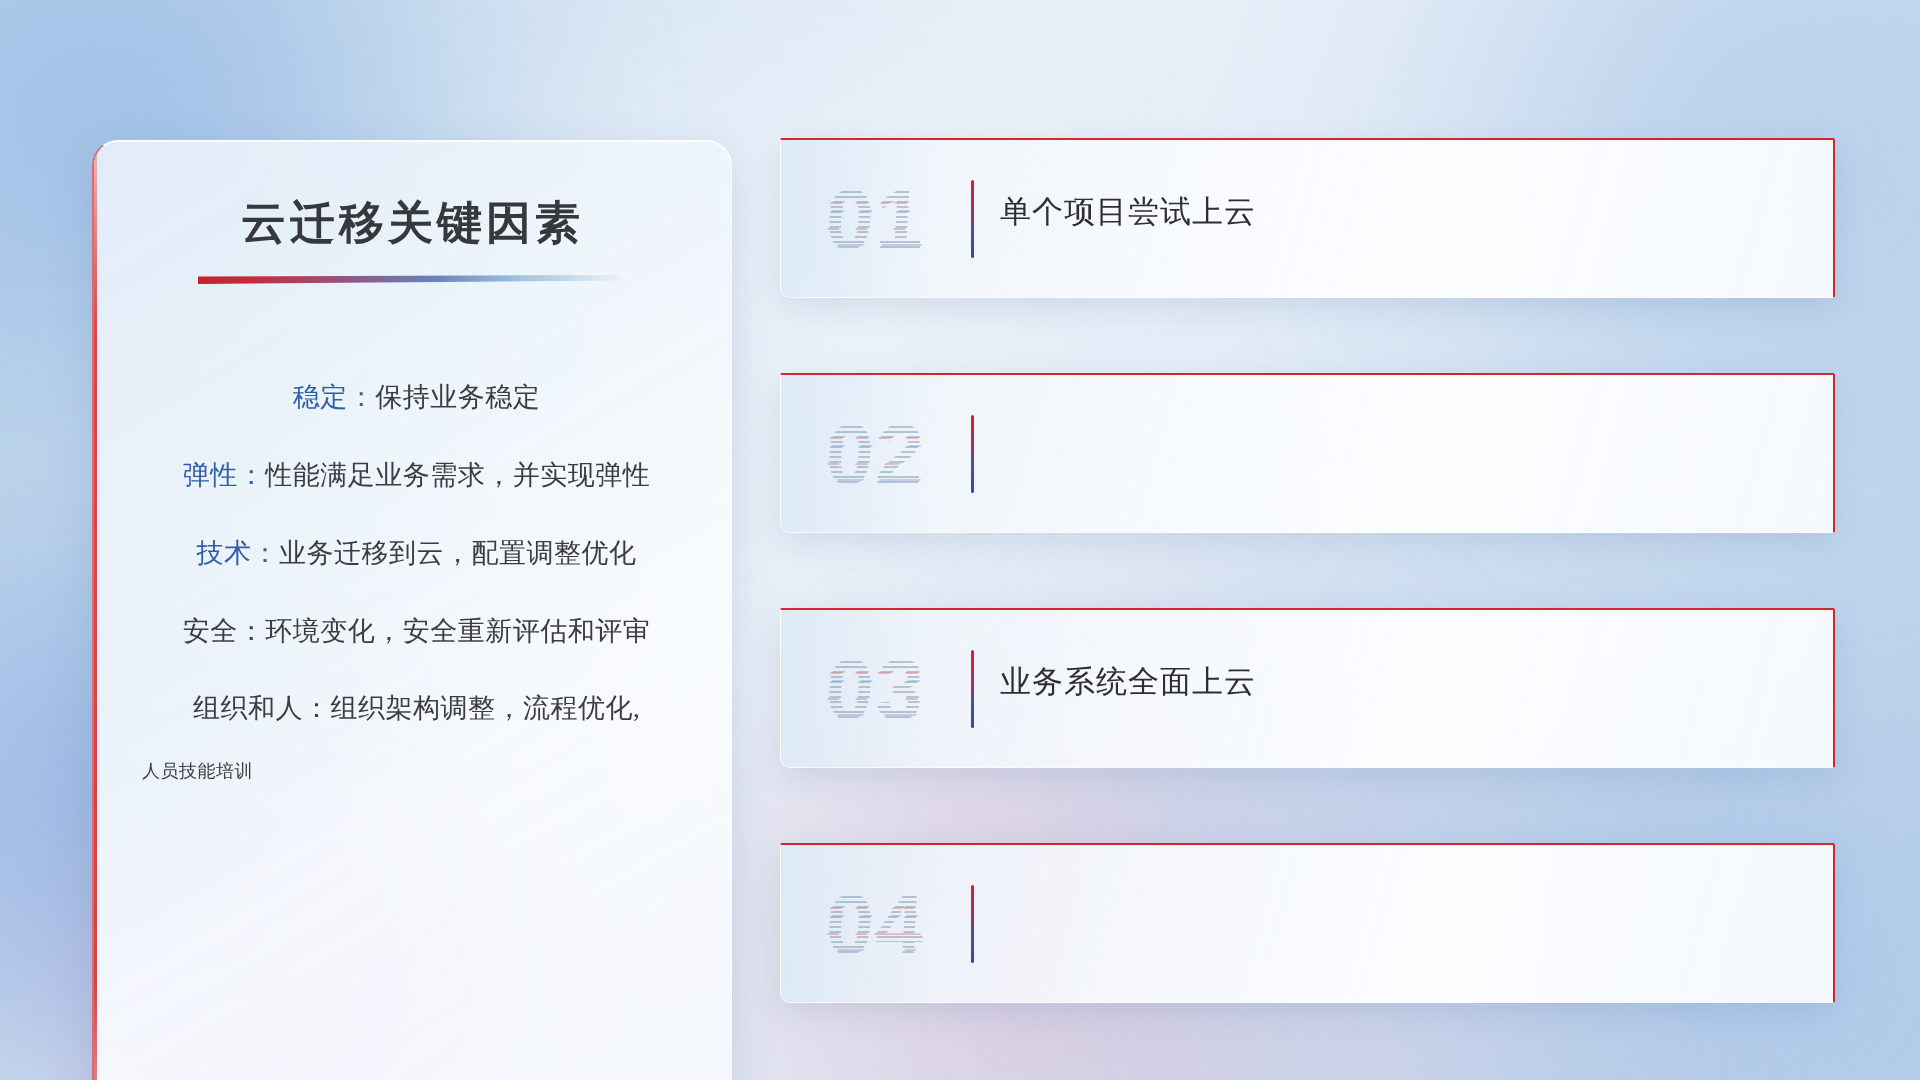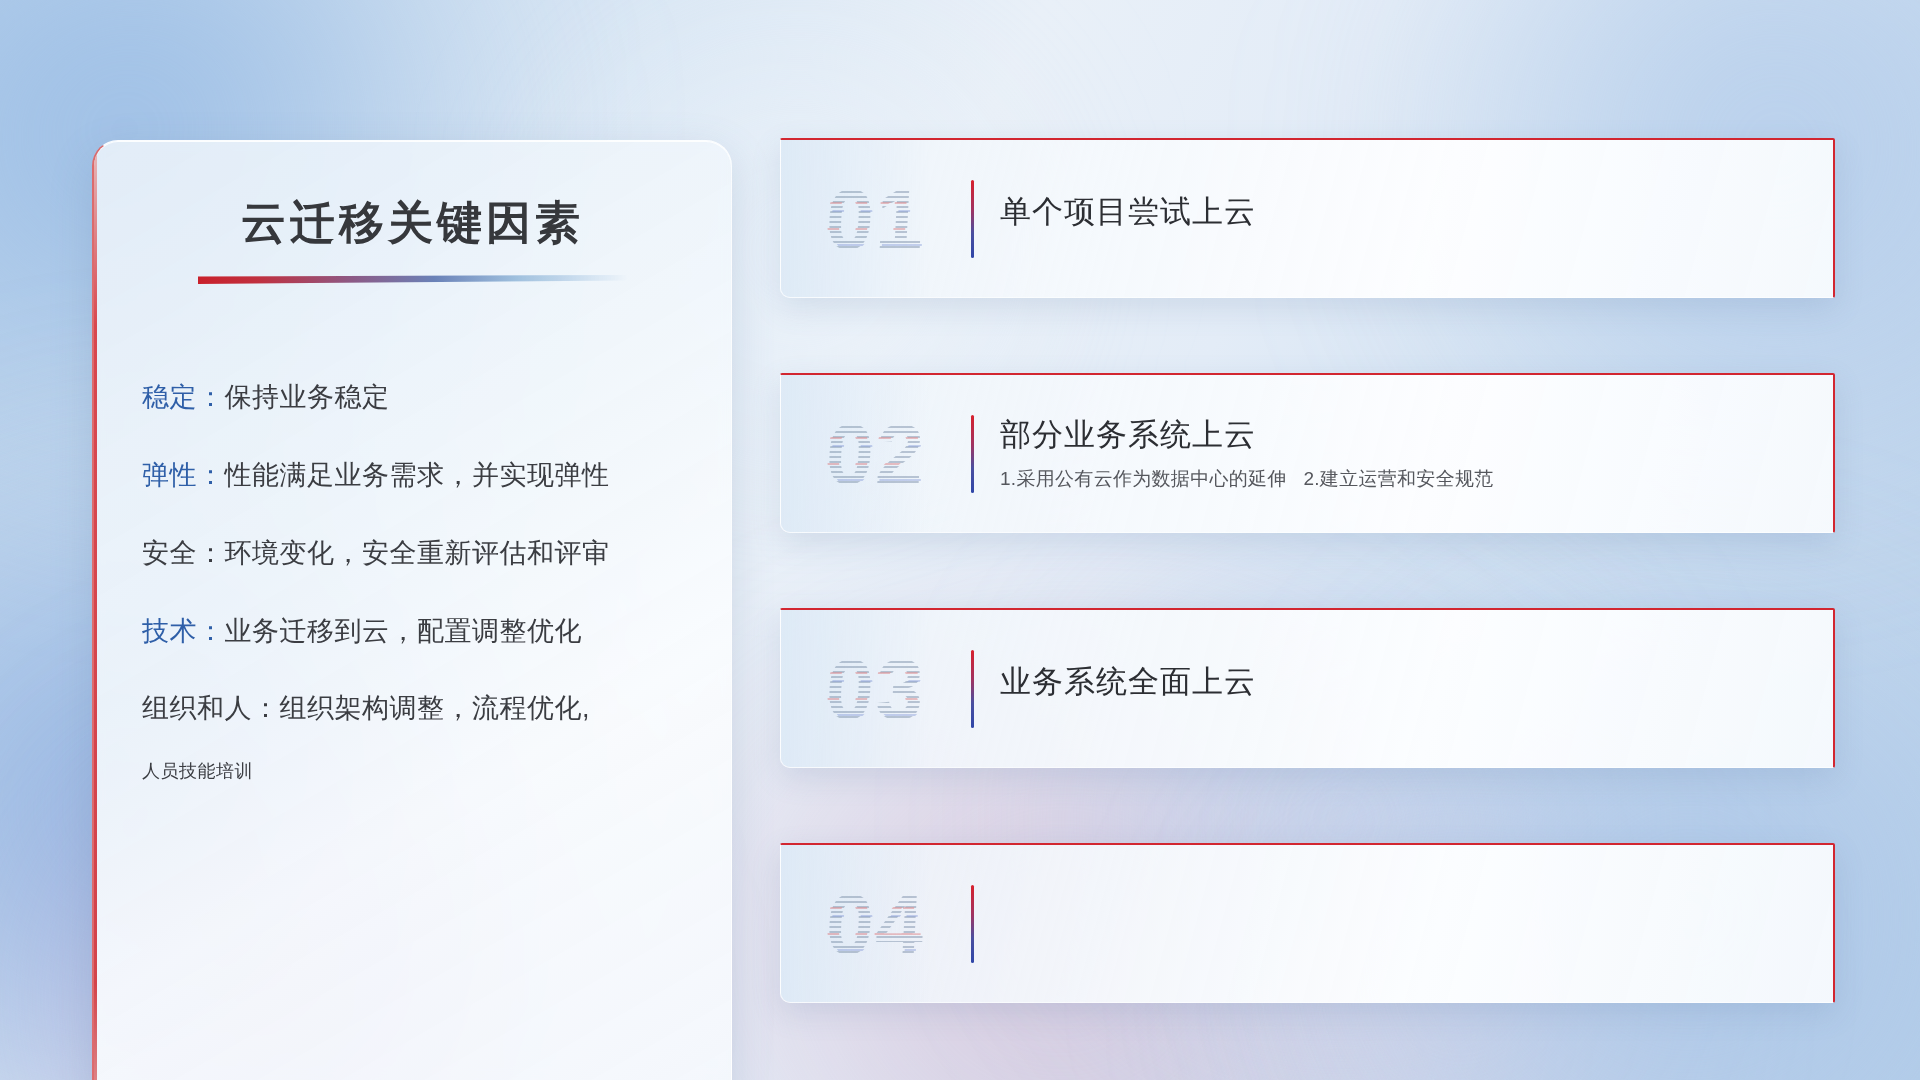--- a/index.html
+++ b/index.html
@@ -77,23 +77,23 @@
   }
   .title-rule i{
     position:absolute; left:0; right:0; top:0; height:9px;
     background:linear-gradient(90deg,#c9202b 0%,#c0303f 14%,#8c5a86 36%,#6a82b8 55%,#9fc0de 74%,rgba(210,228,242,0) 100%);
     clip-path:polygon(0 18%,100% 0,100% 62%,0 100%);
   }
 
   .factor-list { margin:92px 0 0 0; padding:0 40px 0 48px; }
   .factor-row {
     font-size:27px; line-height:1.55; color:#3b3d42;
-    margin-bottom:36px; letter-spacing:.5px; white-space:nowrap;
-  }
-  .factor-row.wrap { white-space:normal; margin-bottom:10px; }
+    margin-bottom:36px; letter-spacing:.5px; white-space:nowrap;text-align:center;
+  }
+  .factor-row.wrap { white-space:normal; margin-bottom:10px;font-family:Liberation Serif, serif; }
   .factor-row .k { color:#2f5fa8; }
   .factor-row .k.plain { color:#3b3d42; }
   .factor-tail { font-size:18px; line-height:1.55; color:#3b3d42; letter-spacing:.5px; margin-top:28px; }
 
   
   #steps { position:absolute; left:780px; top:138px; width:1055px; }
   .step-card {
     position:relative; height:160px; margin-bottom:75px;
     background:linear-gradient(105deg,
         rgba(236,243,250,.78) 0%,
@@ -196,25 +196,25 @@
 
     <div class="factor-row">
       <span class="k">稳定：</span><span>保持业务稳定</span>
     </div>
 
     <div class="factor-row">
       <span class="k">弹性：</span><span>性能满足业务需求，并实现弹性</span>
     </div>
 
     <div class="factor-row">
+      <span class="k">技术：</span><span>业务迁移到云，配置调整优化</span>
+    </div>
+
+    <div class="factor-row">
       <span class="k plain">安全：</span><span>环境变化，安全重新评估和评审</span>
-    </div>
-
-    <div class="factor-row">
-      <span class="k">技术：</span><span>业务迁移到云，配置调整优化</span>
     </div>
 
     <div class="factor-row wrap">
       <span class="k plain">组织和人：</span><span>组织架构调整，流程优化,</span>
     </div>
 
     <div class="factor-tail">人员技能培训</div>
   </div>
 </section>
 
@@ -228,24 +228,20 @@
     <div class="step-text">
       <div class="step-title">单个项目尝试上云</div>
     </div>
   </article>
 
   <article class="step-card">
     <div class="step-num">
       <div class="glitch-num">02<span class="a">02</span><span class="b">02</span></div>
     </div>
     <div class="step-divider"></div>
-    <div class="step-text">
-      <div class="step-title">部分业务系统上云</div>
-      <div class="step-sub">1.采用公有云作为数据中心的延伸   2.建立运营和安全规范</div>
-    </div>
   </article>
 
   <article class="step-card">
     <div class="step-num">
       <div class="glitch-num">03<span class="a">03</span><span class="b">03</span></div>
     </div>
     <div class="step-divider"></div>
     <div class="step-text">
       <div class="step-title">业务系统全面上云</div>
     </div>

